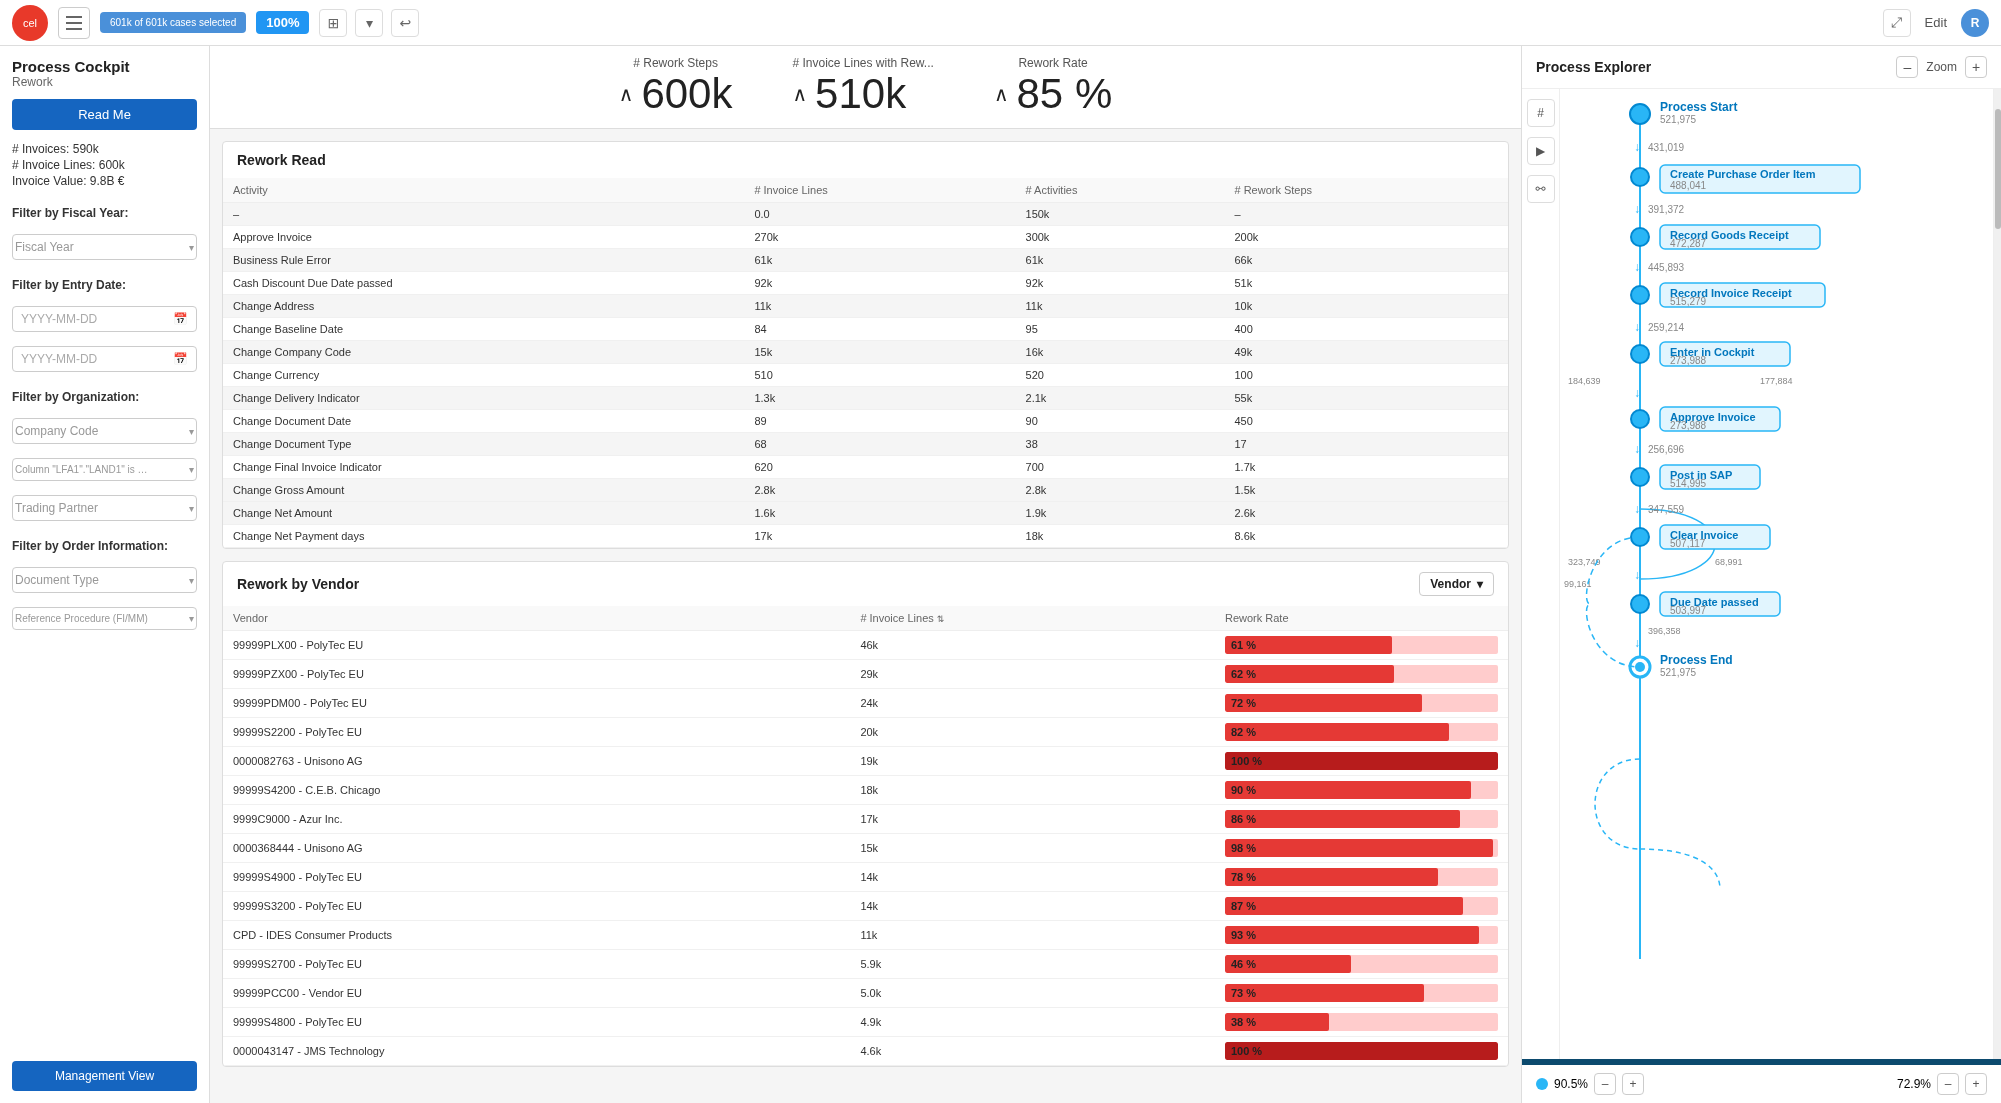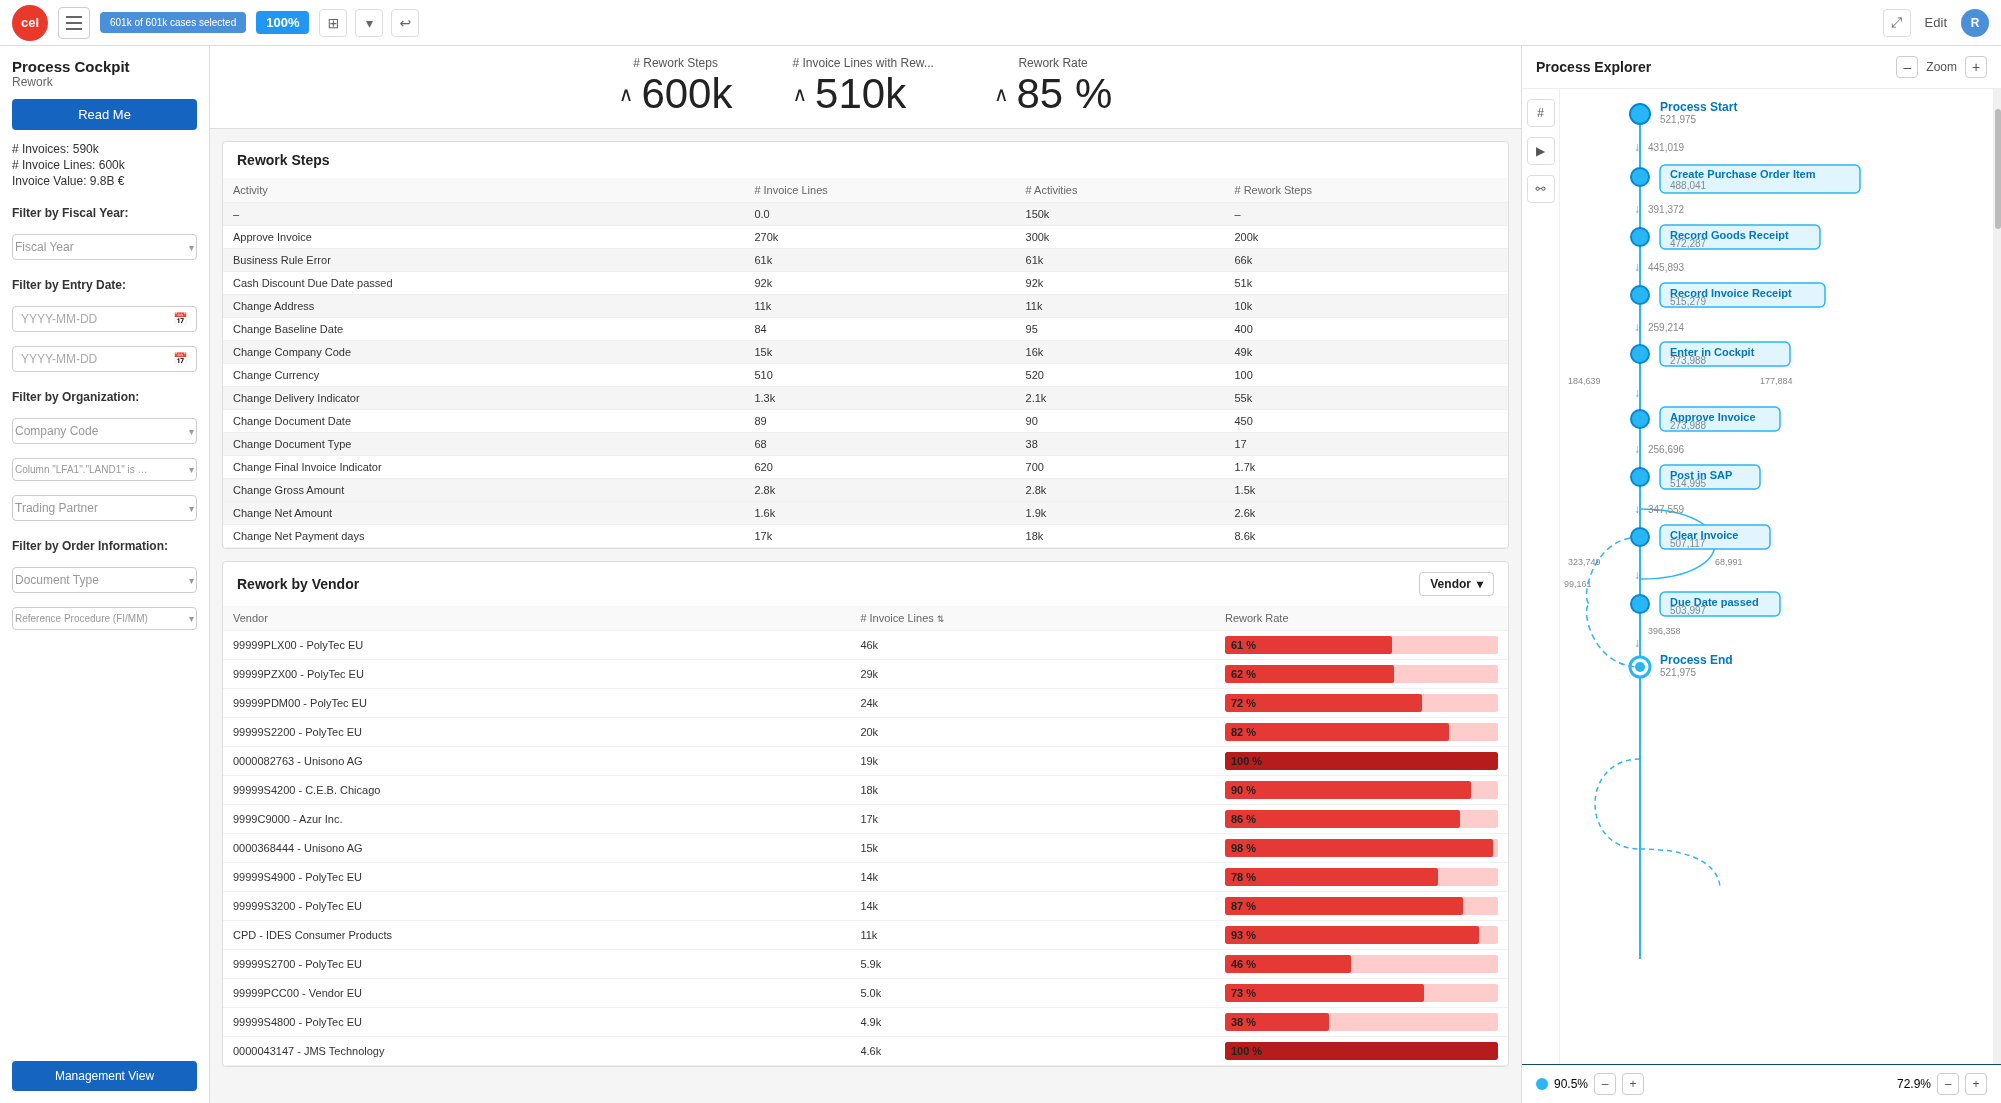--- a/index.html
+++ b/index.html
@@ -219,21 +219,21 @@
       display: flex;
       align-items: center;
       justify-content: space-between;
       flex-shrink: 0;
     }
     .process-explorer-title { font-size: 14px; font-weight: bold; color: #222; }
     .zoom-controls { display: flex; align-items: center; gap: 8px; font-size: 12px; color: #555; }
     .zoom-btn { width: 22px; height: 22px; border: 1px solid #ccc; border-radius: 4px; background: #fff; display: flex; align-items: center; justify-content: center; cursor: pointer; font-size: 14px; }
 
     .process-explorer-footer {
-      border-top: 1px solid #0c4a6e;
+      border-top: 6px solid #0c4a6e;
       padding: 8px 14px;
       display: flex;
       align-items: center;
       justify-content: space-between;
       flex-shrink: 0;
     }
     .footer-stat { display: flex; align-items: center; gap: 6px; font-size: 12px; }
     .footer-dot { width: 12px; height: 12px; border-radius: 50%; background: #29b6f6; }
     .footer-controls { display: flex; align-items: center; gap: 6px; font-size: 12px; color: #555; }
     .footer-btn { width: 22px; height: 22px; border: 1px solid #ccc; border-radius: 4px; background: #fff; display: flex; align-items: center; justify-content: center; cursor: pointer; }
@@ -248,21 +248,21 @@
     .right-scroll { width: 8px; background: #f0f0f0; flex-shrink: 0; border-left: 1px solid #eee; position: relative; }
     .right-scroll-thumb { width: 6px; height: 120px; background: #bbb; border-radius: 3px; position: absolute; top: 20px; left: 1px; }
   </style>
 </head>
 <body>
 
 <div class="app-container">
 
   <div class="top-nav">
     <div class="logo">
-      <span style="font-size:13px; font-weight:bold;">cel</span>
+      <span style="font-size:11px; font-weight:normal;">cel</span>
     </div>
     <div class="hamburger-btn">
       <span></span>
         <span></span>
         <span></span>
     </div>
     <div class="nav-badge">
       <span style="font-size:10px;">601k of 601k cases selected</span>
     </div>
     <div class="nav-badge-pct">100%</div>
@@ -368,21 +368,21 @@
             <span style="font-size:20px;">∧</span>
             <span>85 %</span>
           </div>
         </div>
       </div>
 
       <div class="tables-area">
 
         <div class="table-card">
           <div class="table-card-header">
-            <span>Rework Steps</span>
+            <span>Rework Read</span>
           </div>
           <table>
             <thead>
               <tr>
                 <th>Activity</th>
                 <th># Invoice Lines</th>
                 <th># Activities</th>
                 <th># Rework Steps</th>
               </tr>
             </thead>

